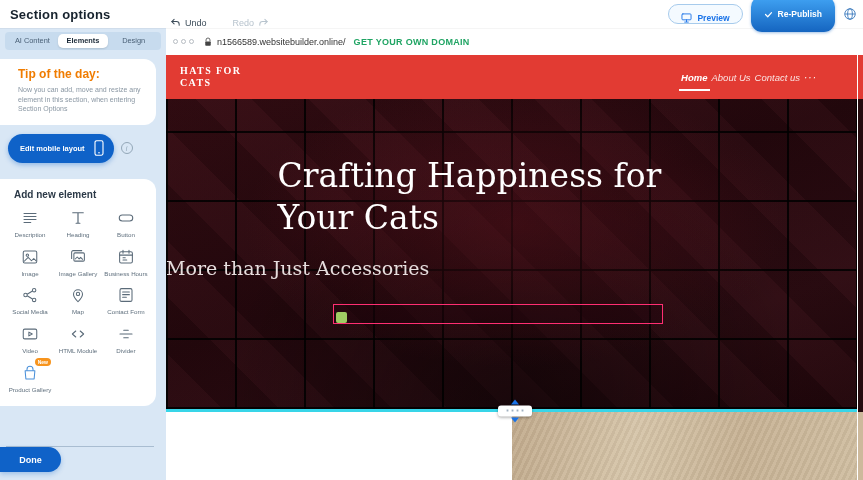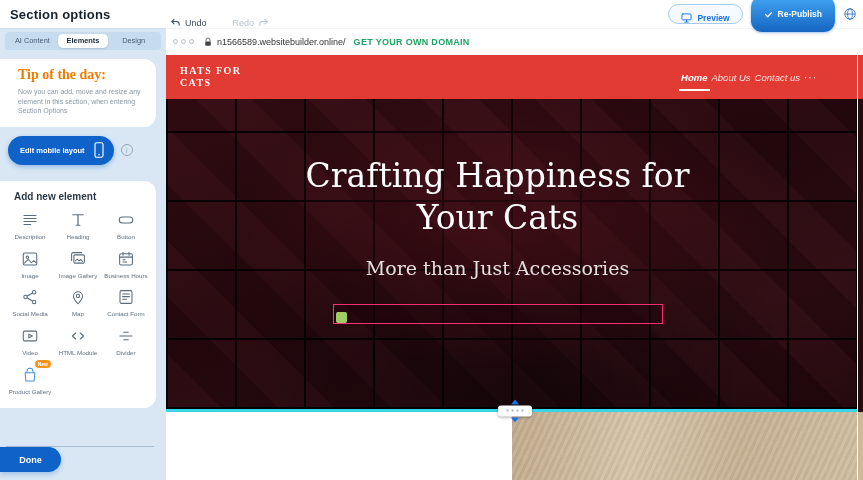--- a/index.html
+++ b/index.html
@@ -19,21 +19,21 @@
   .preview-btn{display:flex;align-items:flex-end;gap:5px;height:20px;padding:0 12px;border:1px solid #a7cbec;border-radius:11px;background:#f4faff;color:#1a73e8;font-size:8.5px;font-weight:700;cursor:pointer;}
   .republish-btn{display:flex;align-items:center;gap:5px;height:36px;padding:0 13px;border:none;border-radius:11px;background:linear-gradient(180deg,#42a5f5,#1565c0);color:#fff;font-size:8.5px;font-weight:700;cursor:pointer;box-shadow:0 1px 3px rgba(21,101,192,.4);}
   .globe{display:flex;align-items:center;cursor:pointer;}
 
   
   .sidebar{position:absolute;left:0;top:28px;bottom:0;width:166px;background:#d9e7f5;}
   .tabs{margin:4px 5px 0 5px;background:#c7dbee;border-radius:4px;padding:2px;display:flex;height:18px;}
   .tab{flex:1;text-align:center;font-size:7.4px;color:#4a6076;line-height:13px;border-radius:5px;cursor:pointer;}
   .tab.active{background:#fff;color:#1b2a38;font-weight:700;box-shadow:0 1px 2px rgba(0,0,0,.12);}
   .tip-panel{margin-top:9px;background:#fff;border-radius:0 12px 12px 0;padding:8px 12px 11px 18px;width:156px;}
-  .tip-title{font-size:14px;font-weight:700;color:#f07c00;font-family:Liberation Serif, serif;}
+  .tip-title{font-size:12px;font-weight:700;color:#f07c00;}
   .tip-body{font-size:7px;color:#8a97a3;line-height:1.38;margin-top:4px;}
   .mobile-row{display:flex;align-items:center;margin:9px 0 0 8px;gap:7px;}
   .mobile-btn{display:flex;align-items:center;gap:9px;background:#0f62c8;color:#fff;border:none;border-radius:16px;height:29px;padding:0 10px 0 12px;font-size:7.5px;font-weight:700;box-shadow:0 2px 5px rgba(15,98,200,.35);cursor:pointer;}
   .info-dot{width:12px;height:12px;border:1px solid #93a7b8;border-radius:50%;color:#93a7b8;font-size:7px;display:flex;align-items:center;justify-content:center;font-style:italic;cursor:pointer;background:transparent;}
   .add-panel{margin-top:16px;background:#fff;border-radius:0 12px 12px 0;width:156px;padding:10px 4px 12px;}
   .add-title{font-size:10px;font-weight:700;color:#2b3947;margin:0 0 8px 10px;}
   .el-grid{display:grid;grid-template-columns:repeat(3,1fr);row-gap:8px;padding:0 2px;}
   .el-cell{display:flex;flex-direction:column;align-items:center;gap:3px;cursor:pointer;}
   .el-icon{height:20px;display:flex;align-items:center;justify-content:center;color:#5b6b79;position:relative;}
   .el-label{font-size:6.2px;color:#5f6f7d;text-align:center;line-height:1.25;max-width:44px;}
@@ -50,21 +50,21 @@
   .domain-cta{margin-left:8px;font-size:9px;font-weight:700;color:#1fa463;letter-spacing:.3px;text-decoration:none;cursor:pointer;}
 
   .site-header{height:44px;background:#e23b33;display:flex;align-items:center;padding:0 46px 0 14px;position:relative;}
   .logo{font-family:Liberation Serif, serif;font-size:10px;font-weight:700;letter-spacing:1.4px;color:#fff;text-transform:uppercase;cursor:pointer;max-width:90px;line-height:1.2;}
   .site-nav{margin-left:auto;display:flex;align-items:center;gap:4px;font-style:italic;}
   .nav-item{font-size:9.5px;color:rgba(255,255,255,.85);position:relative;cursor:pointer;}
   .nav-item.active{color:#fff;font-weight:700;}
   .nav-item.active::after{content:"";position:absolute;left:-2px;right:-2px;bottom:-8px;height:2px;background:#fff;}
   .nav-more{color:#fff;font-size:10px;letter-spacing:1px;cursor:pointer;}
 
-  .hero{position:relative;height:310px;overflow:hidden;text-align:center;color:#fff;padding:56px 34px 0 0;
+  .hero{position:relative;height:310px;overflow:hidden;color:#fff;padding:56px 34px 0 0;
     background-color:#160507;
     background-image:
       radial-gradient(ellipse at 50% 40%, rgba(140,30,45,.28) 0%, rgba(20,3,6,0) 55%),
       radial-gradient(ellipse at 50% 100%, rgba(0,0,0,.5), rgba(0,0,0,0) 60%),
       repeating-linear-gradient(90deg, rgba(0,0,0,.85) 0 2px, rgba(0,0,0,0) 2px 69px),
       repeating-linear-gradient(0deg, rgba(0,0,0,.85) 0 2px, rgba(0,0,0,0) 2px 69px),
       repeating-linear-gradient(45deg, rgba(190,60,80,.10) 0 40px, rgba(80,15,25,.14) 40px 80px),
       linear-gradient(160deg,#2a0b10 0%,#1a060a 45%,#220a0f 75%,#140407 100%);}
   .hero-heading{font-family:"DejaVu Serif",serif;font-size:33px;line-height:1.28;width:440px;margin:0 auto;font-weight:400;}
   .hero-sub{font-family:"DejaVu Serif",serif;font-size:19px;color:#e6dddd;margin-top:18px;font-weight:400;}

